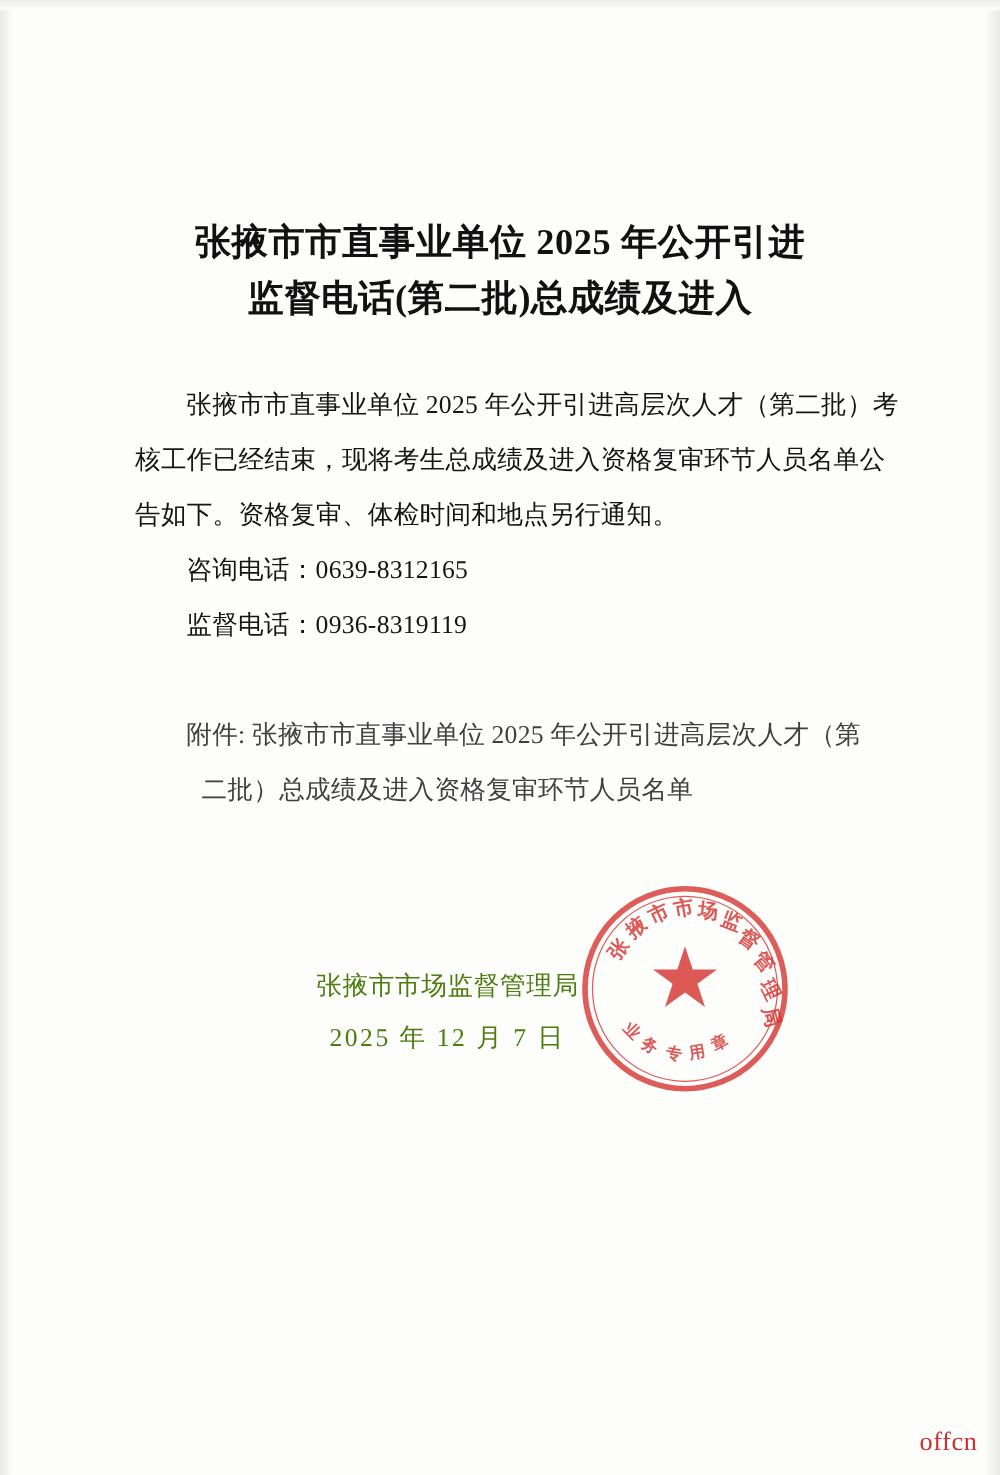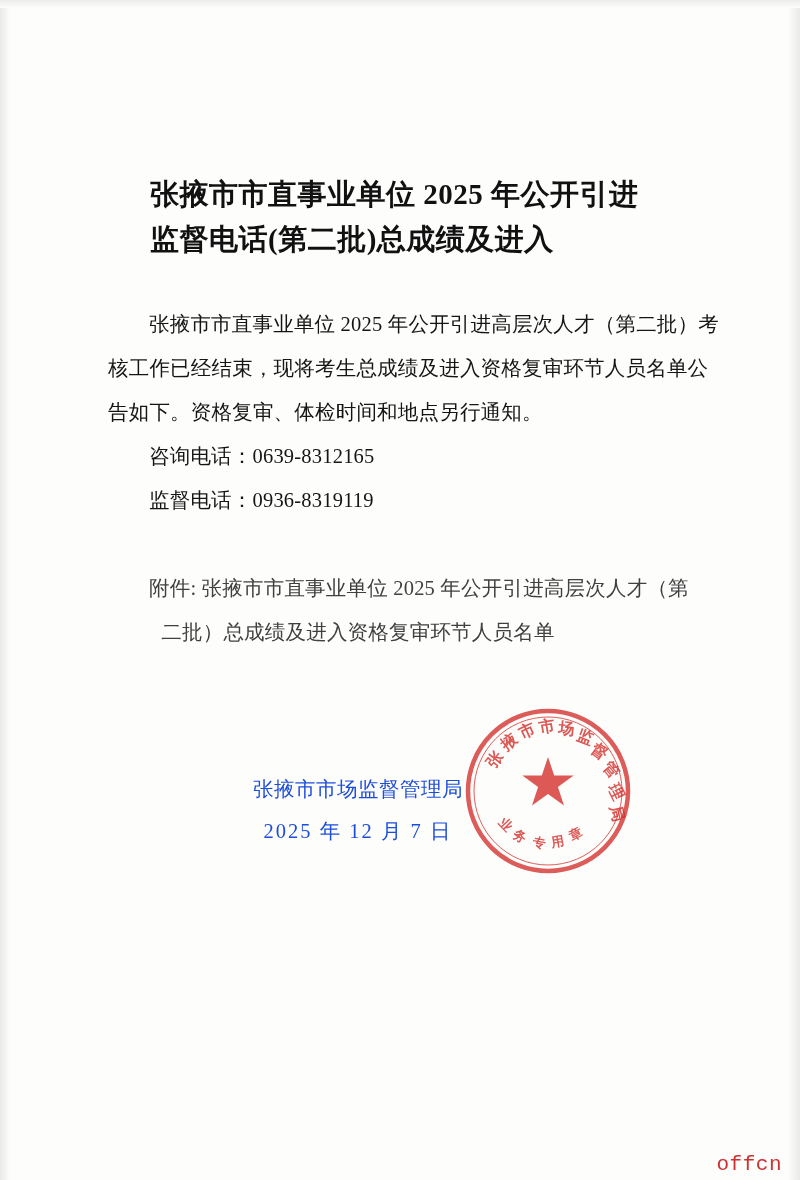--- a/index.html
+++ b/index.html
@@ -48,20 +48,21 @@
   .content {
     position: absolute;
     left: 0;
     top: 0;
     width: 800px;
   }
 
   .doc-title {
     margin: 0;
     padding: 172px 150px 0 150px;
+    text-align: center;
     font-size: 29px;
     line-height: 45px;
     font-weight: bold;
     letter-spacing: 0.5px;
     font-family: "Liberation Serif", "DejaVu Serif", serif;
     color: #111;
   }
   .doc-title .tline {
     display: block;
     white-space: nowrap;
@@ -103,21 +104,21 @@
 
   .signature {
     position: absolute;
     left: 0;
     top: 768px;
     width: 636px;
     text-align: center;
     font-size: 20.5px;
     line-height: 42px;
     letter-spacing: 0.5px;
-    color: #1d4ed8;
+    color: #4d7c0f;
   }
   .sig-inner {
     display: inline-block;
     text-align: center;
     margin-left: 80px;
   }
   .sig-org { white-space: nowrap; }
   .sig-date { white-space: nowrap; letter-spacing: 2px; }
 
   
@@ -127,24 +128,24 @@
     top: 705px;
     width: 172px;
     height: 172px;
     pointer-events: none;
   }
   .seal svg { display: block; }
 
   .watermark {
     position: absolute;
     right: 18px;
-    bottom: 4px;
+    bottom: 14px;
     font-size: 21px;
     color: #cf2f2f;
-    font-family: Liberation Mono, monospace;
+    font-family: Liberation Serif, serif;
     letter-spacing: 0.5px;
     margin-top: 36px;
   }
 </style>
 </head>
 <body>
 
 <div class="page">
 
   <div class="scan-edge-left"></div>

